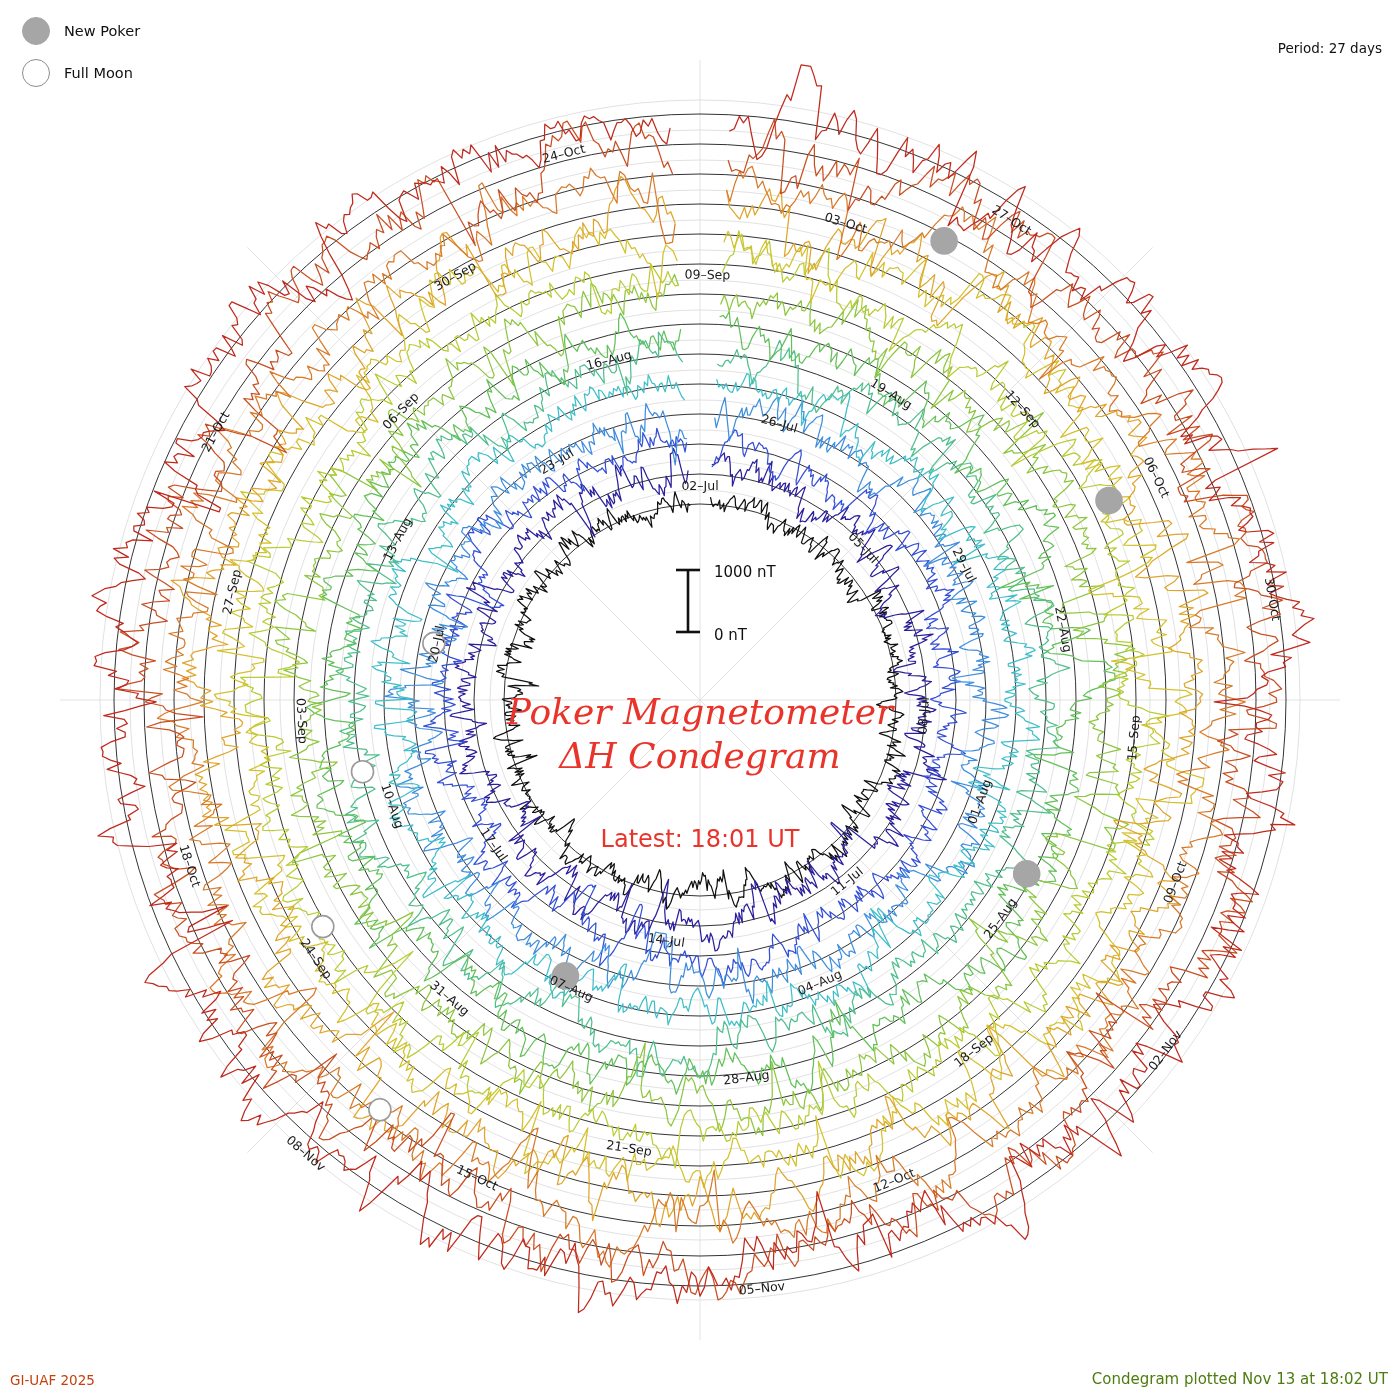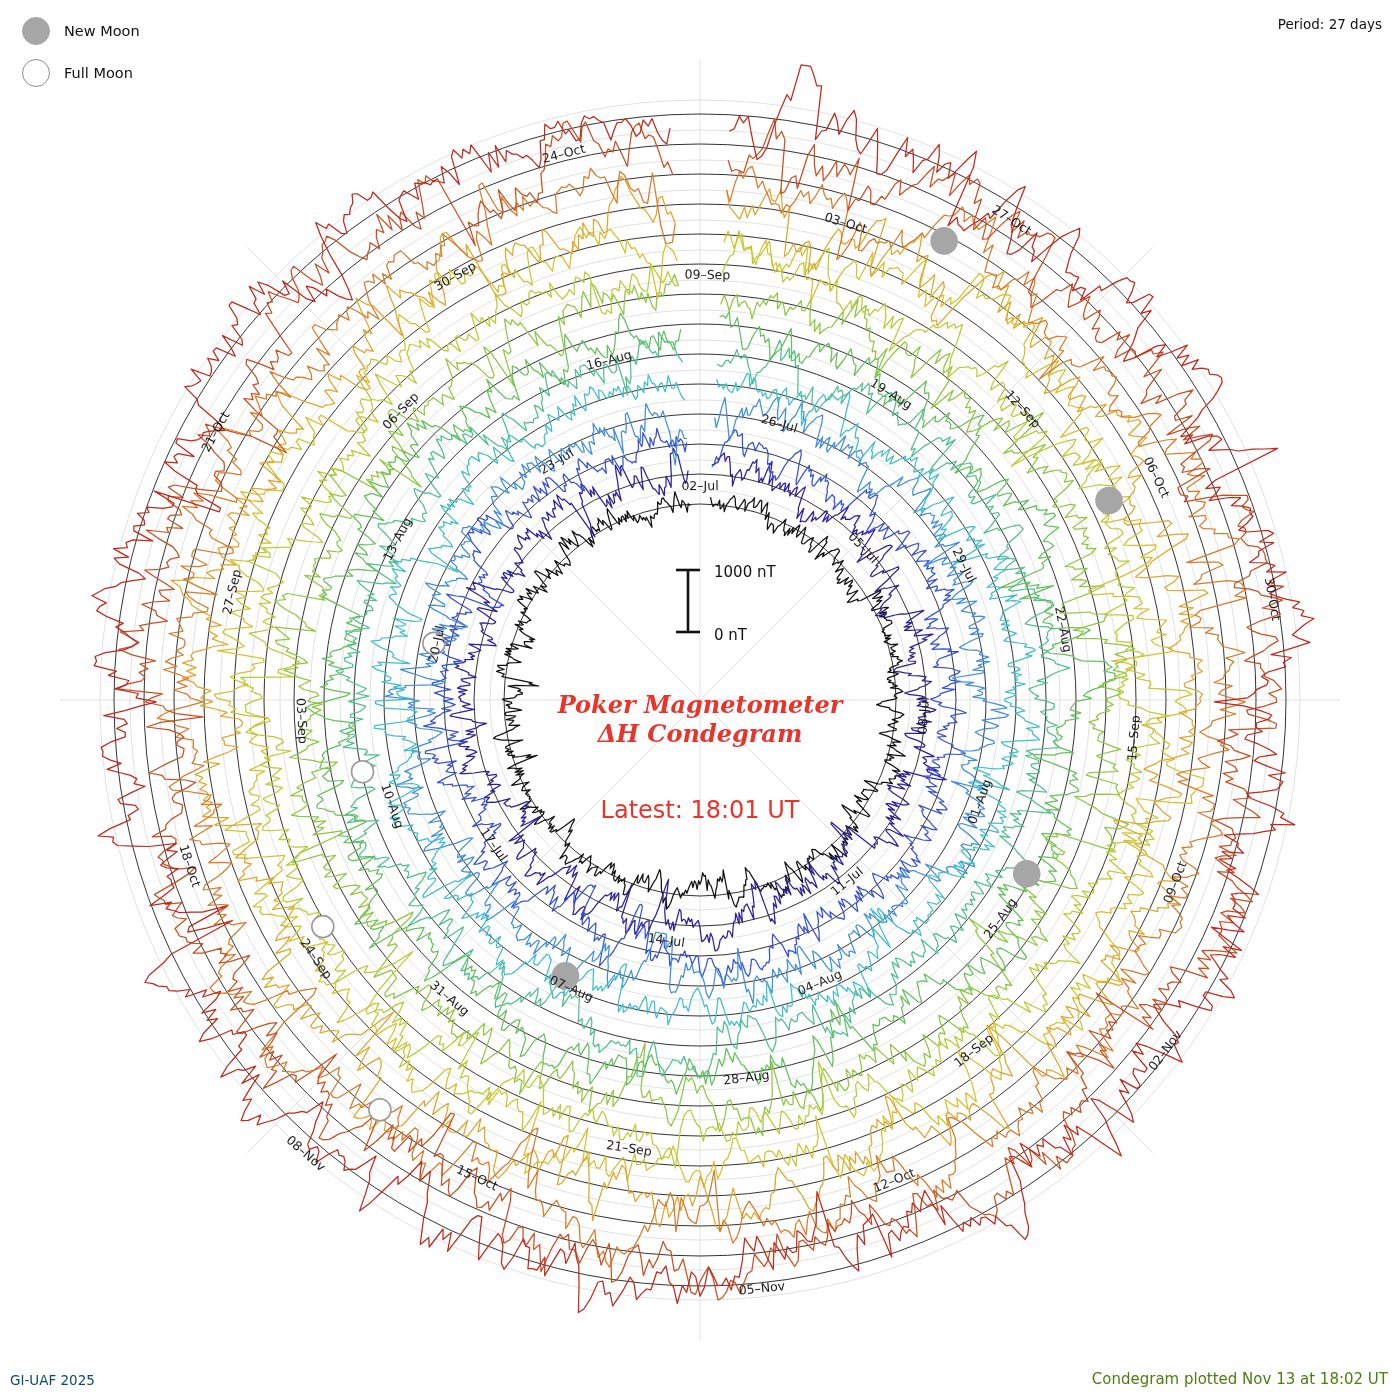--- a/index.html
+++ b/index.html
@@ -7,46 +7,46 @@
   .root{position:absolute;inset:0;}
 
   
   .legend{position:absolute;left:22px;top:10px;}
   .legend-row{display:flex;align-items:center;height:42px;}
   .moon{width:28px;height:28px;border-radius:50%;border:1.6px solid #8c8c8c;box-sizing:border-box;margin-right:14px;}
   .moon.new{background:#a6a6a6;border-color:#a6a6a6;}
   .moon.full{background:#ffffff;}
   .legend-label{font-size:14.5px;color:#111;font-family:"DejaVu Sans",sans-serif;}
 
-  .period{position:absolute;right:18px;top:16px;font-size:13.5px;color:#111;}
-  .credit-left{position:absolute;left:10px;bottom:12px;font-size:13.5px;color:#0c4a6e;}
+  .period{position:absolute;right:18px;top:40px;font-size:13.5px;color:#111;}
+  .credit-left{position:absolute;left:10px;bottom:12px;font-size:13.5px;color:#c2410c;}
   .credit-right{position:absolute;right:12px;bottom:12px;font-size:15px;color:#4d7c0f;margin-left:28px;}
 
   
   .plot{position:absolute;left:0;top:0;width:1400px;height:1400px;}
   svg{display:block;}
 
   
   .center-block{position:absolute;left:390px;top:690px;width:620px;text-align:center;pointer-events:none;}
-  .title1{font-family:"DejaVu Serif",serif;font-style:italic;font-weight:bold;font-size:24px;color:#e8342a;line-height:1.22;}
+  .title1{font-family:"DejaVu Serif",serif;font-style:italic;font-weight:normal;font-size:36px;color:#e8342a;line-height:1.22;}
   .title-val{font-family:"DejaVu Sans",sans-serif;font-size:25px;color:#e8342a;margin-top:14px;}
   .latest{font-family:"DejaVu Sans",sans-serif;font-size:24px;color:#e8342a;line-height:1.28;margin-top:46px;}
 
   .scale-label{font-size:15px;fill:#111;font-family:"DejaVu Sans",sans-serif;}
   .date-label{font-size:12.5px;fill:#1a1a1a;font-family:"DejaVu Sans",sans-serif;}
 </style>
 </head>
 <body>
 
 <div class="root">
 
   <div class="legend">
     <div class="legend-row">
       <div class="moon new"></div>
-      <div class="legend-label">New Moon</div>
+      <div class="legend-label">New Poker</div>
     </div>
     <div class="legend-row">
       <div class="moon full"></div>
       <div class="legend-label">Full Moon</div>
     </div>
   </div>
 
   <div class="period">Period: 27 days</div>
   <div class="credit-left">GI-UAF 2025</div>
   <div class="credit-right">Condegram plotted Nov 13 at 18:02 UT</div>

